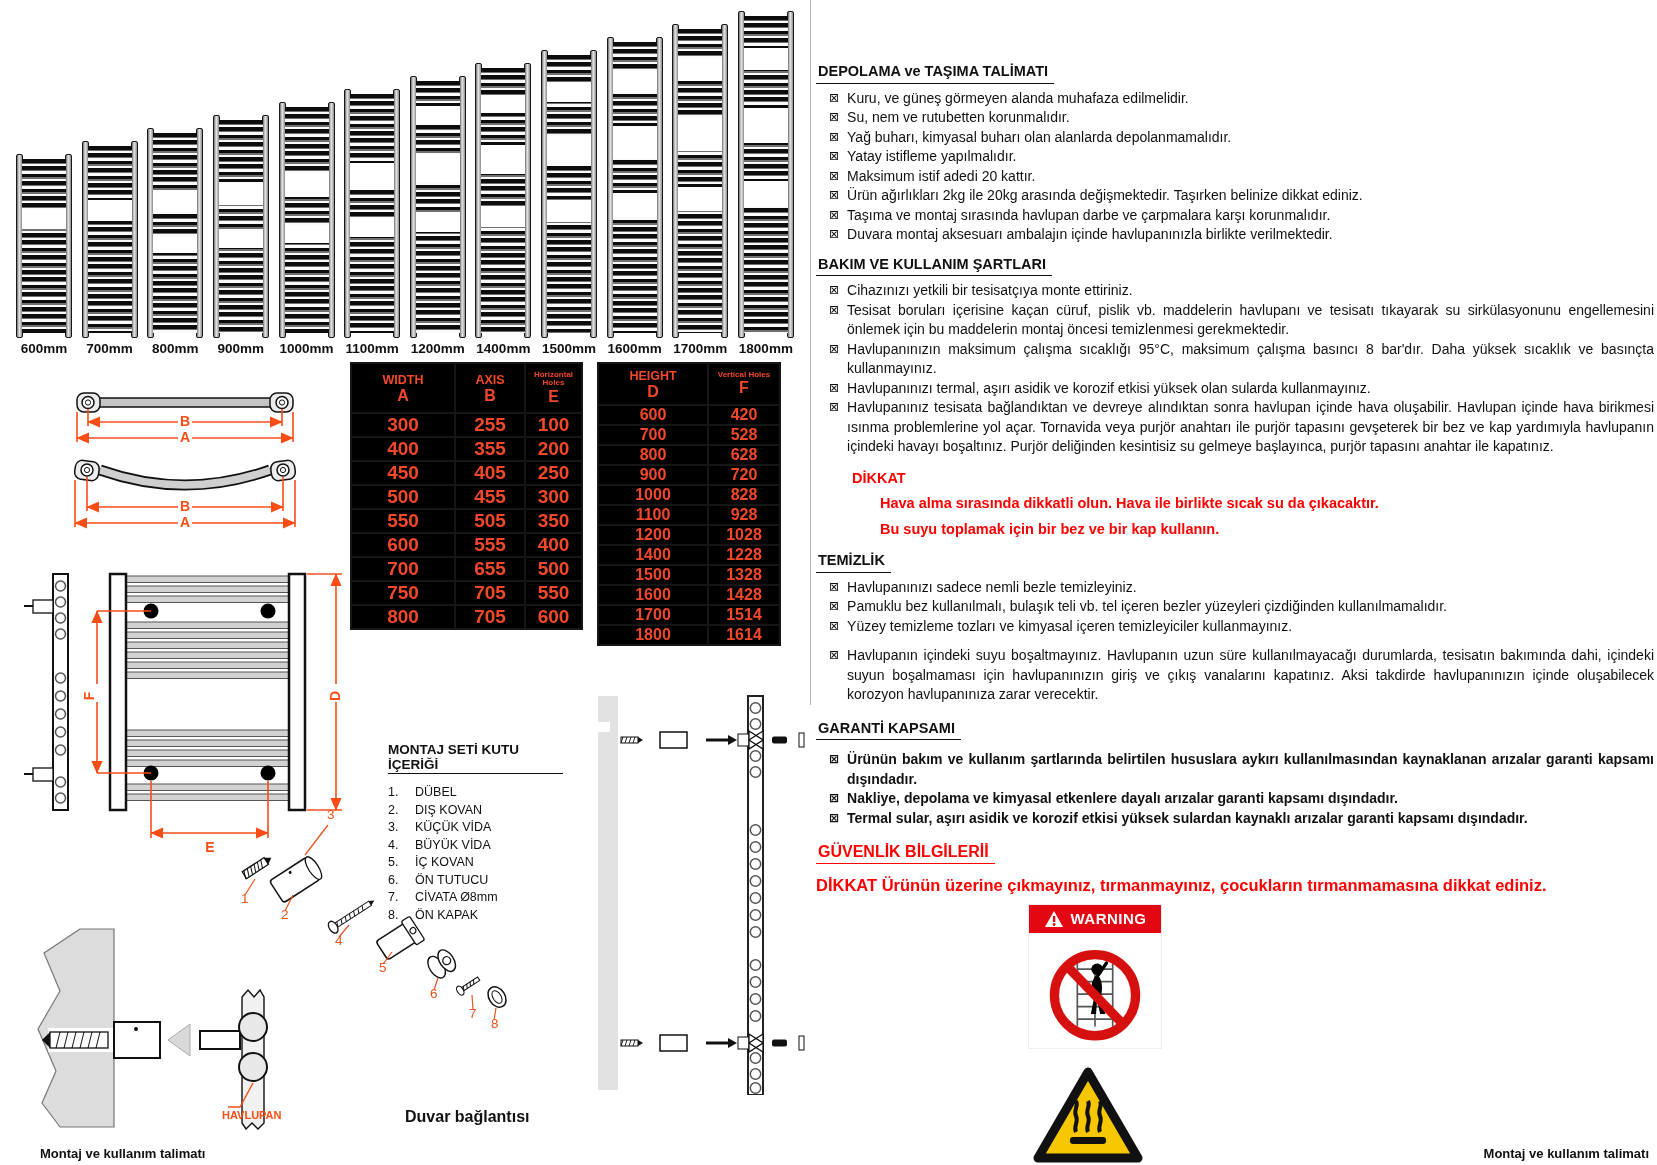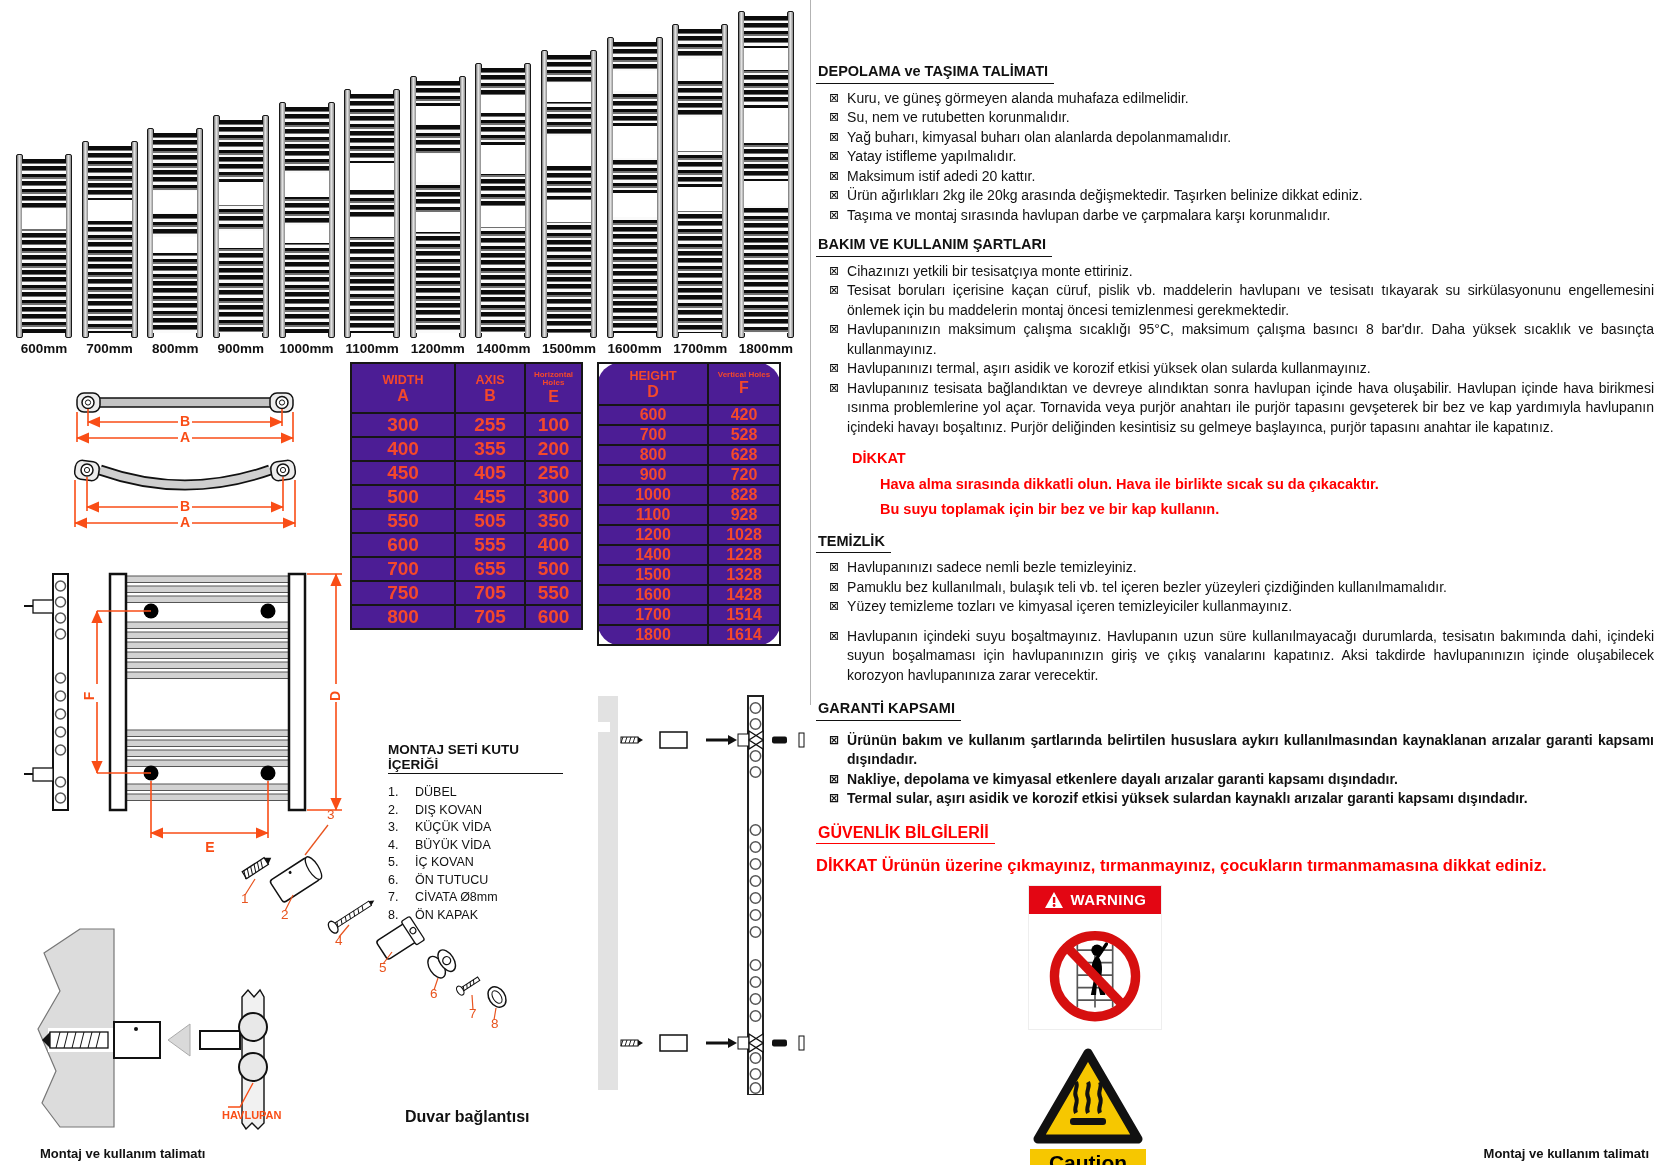--- a/index.html
+++ b/index.html
@@ -13,24 +13,24 @@
   .rad { position:relative; width:56px; }
   .rail { position:absolute; top:-2px; bottom:-2px; width:5px; border:1px solid #191919; border-radius:2px;
           background:linear-gradient(90deg,#6d6d6d,#e9e9e9 45%,#8a8a8a); }
   .rail.l { left:0; } .rail.r { right:0; }
   .rungs { position:absolute; left:6px; right:6px; top:3px; bottom:3px;
            background:repeating-linear-gradient(180deg,#0c0c0c 0 3.6px,#707070 3.6px 5px,#fafafa 5px 7.4px); }
   .rgap { position:absolute; left:0; right:0; background:#fff; }
   .rad-label { font-size:13.5px; font-weight:bold; margin-top:5px; white-space:nowrap; }
 
   
-  table.spec { position:absolute; border-collapse:collapse; background:#4c1d95; table-layout:fixed; }
+  table.spec { position:absolute; border-collapse:collapse; background:#000000; table-layout:fixed; }
   table.spec th, table.spec td { border:2.5px solid #161616; text-align:center; vertical-align:middle; padding:0; }
   #width-table  { left:350px; top:362px; width:228px; }
-  #height-table { left:597px; top:362px; width:180px;border-radius:25px; }
+  #height-table { left:597px; top:362px; width:180px; }
   .h-title { font-weight:bold; color:var(--table-red); font-size:12.5px; line-height:14px; padding-top:4px; }
   .h-title.small { font-size:8px; line-height:8.5px; padding-top:3px; }
   .h-letter { font-weight:bold; color:var(--table-red); font-size:16px; line-height:18px; padding-bottom:3px; }
   #width-table th { height:48px; } #height-table th { height:40px; }
   #width-table td { height:21px; font-size:19px; font-weight:bold; color:var(--table-red); }
   #height-table td { height:16.5px; font-size:16px; font-weight:bold; color:var(--table-red); }
 
   
   #tech-svg     { position:absolute; left:20px;  top:378px;  width:330px; height:485px; }
   #exploded-svg { position:absolute; left:225px; top:795px;  width:310px; height:275px; }
@@ -635,20 +635,23 @@
           </li>
           <li>
             <span class="bt">Maksimum istif adedi 20 kattır.</span>
           </li>
           <li>
             <span class="bt">Ürün ağırlıkları 2kg ile 20kg arasında değişmektedir. Taşırken belinize dikkat ediniz.</span>
           </li>
           <li>
             <span class="bt">Taşıma ve montaj sırasında havlupan darbe ve çarpmalara karşı korunmalıdır.</span>
           </li>
+          <li>
+            <span class="bt">Duvara montaj aksesuarı ambalajın içinde  havlupanınızla  birlikte verilmektedir.</span>
+          </li>
         </ul>
     </div>
     <div id="sec-bakim">
       <div class="sec-title">BAKIM VE KULLANIM ŞARTLARI</div>
       <ul class="blist" id="bakim-list">
           <li>
             <span class="bt">Cihazınızı yetkili bir tesisatçıya monte ettiriniz.</span>
           </li>
           <li>
             <span class="bt">Tesisat boruları içerisine kaçan cüruf, pislik vb. maddelerin havlupanı ve tesisatı tıkayarak su sirkülasyonunu engellemesini önlemek için bu maddelerin montaj öncesi temizlenmesi gerekmektedir.</span>

